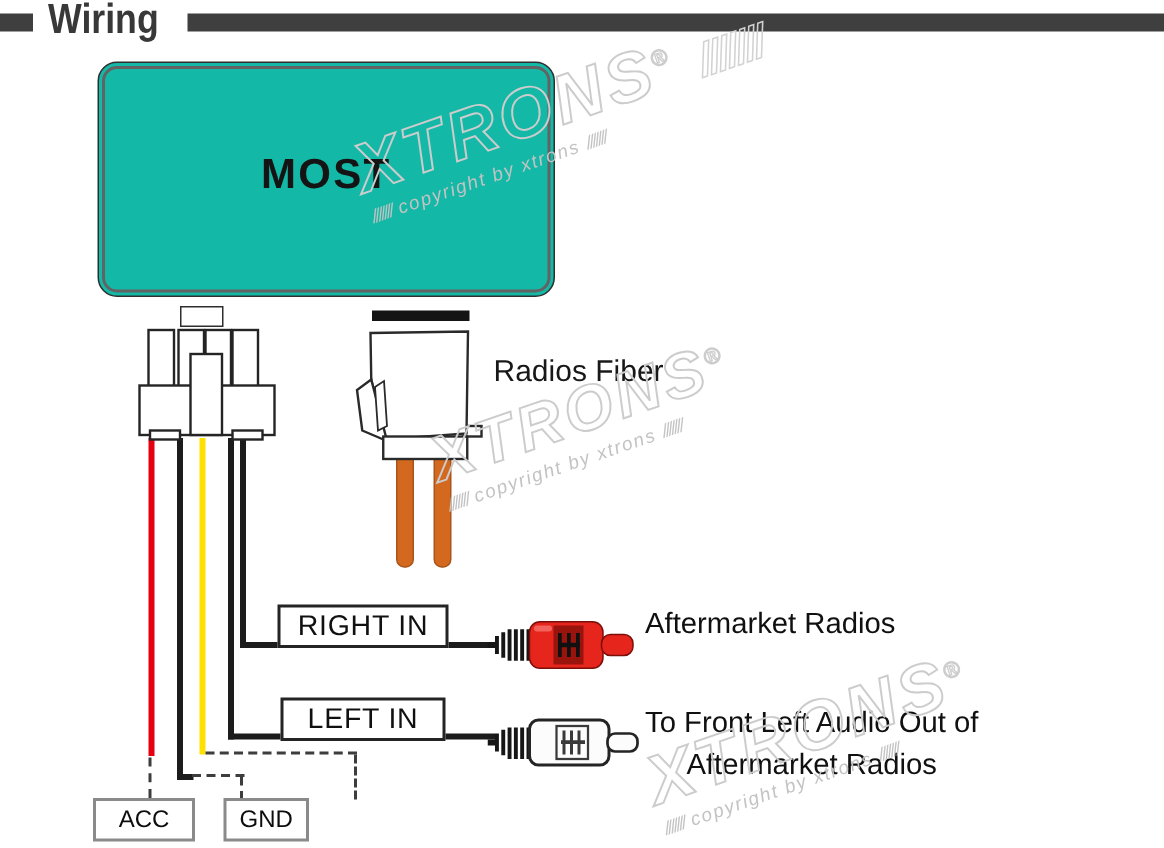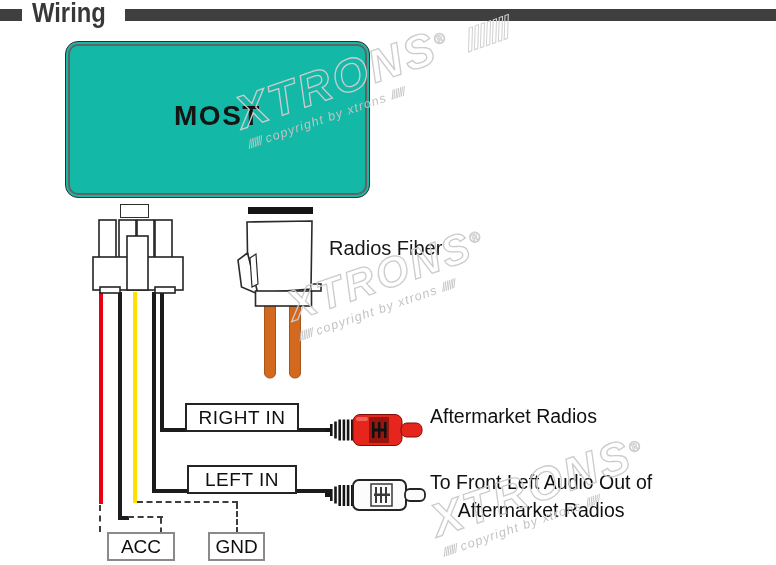--- a/index.html
+++ b/index.html
@@ -63,24 +63,24 @@
     display:flex; align-items:center; justify-content:center;
     font-size:19px; color:#101010; letter-spacing:.5px; z-index:4;
   }
   .lbl-right { left:185px; top:403px; width:110px; height:25px; }
   .lbl-left  { left:187px; top:465px; width:106px; height:25px; }
 
   .power-label {
     position:absolute; top:532px; background:#fff;
     border:2px solid var(--box-border-gray,#8a8a8a);
     display:flex; align-items:center; justify-content:center;
-    font-size:19px; color:#0d0d0d; z-index:4;margin-left:45px;
+    font-size:16px; color:#0d0d0d; z-index:4;
   }
   .lbl-acc  { left:62px;  width:64px;  height:25px; }
-  .lbl-gnd  { left:163px; width:53px;  height:25px; }
+  .lbl-gnd  { left:149px; width:53px;  height:25px; }
   .lbl-batt { left:227px; width:121px; height:25px; }
 
   
   .note { position:absolute; font-size:19.5px; line-height:27.5px; color:#101010; z-index:4; white-space:nowrap; }
   .note-right { left:430px; top:403px; }
   .note-left  { left:430px; top:469px;text-align:center; }
   .optical-label { position:absolute; left:329px; top:237px; font-size:20px; color:#181818; z-index:4; white-space:nowrap; }
 
   
   .svg-abs { position:absolute; z-index:3; }

